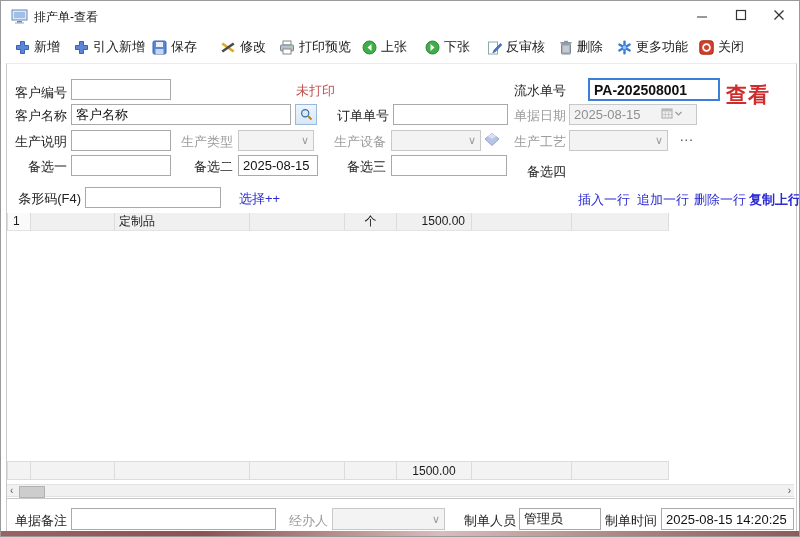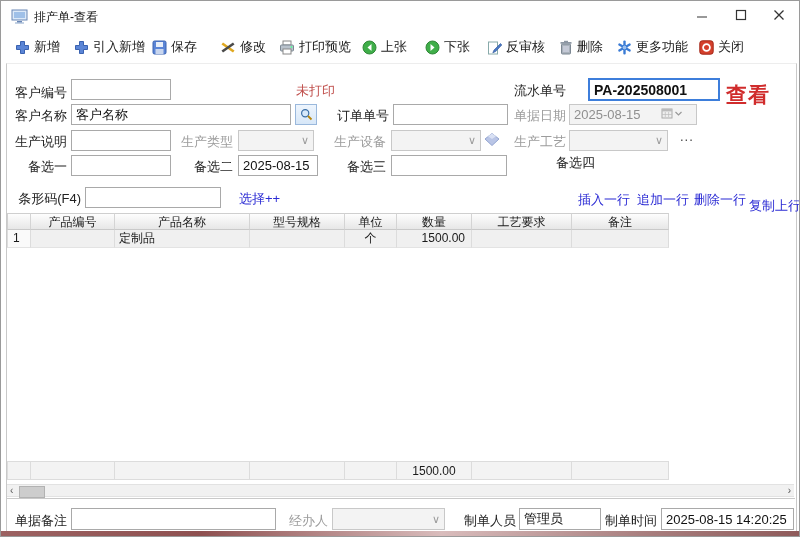--- a/index.html
+++ b/index.html
@@ -226,41 +226,31 @@
       <span class="chev">∨</span>
     </div>
   <span style="position:absolute;left:679px;top:128px;font-size:13px;color:#444;cursor:pointer;letter-spacing:1px;">...</span>
 
   <span class="lbl" style="left:8px;top:157px;width:58px;">备选一</span>
   <input class="inp" style="left: 70px; top: 154px; width: 100px;" value="">
   <span class="lbl" style="left:174px;top:157px;width:58px;">备选二</span>
   <input class="inp" style="left: 237px; top: 154px; width: 80px;" value="2025-08-15">
   <span class="lbl" style="left:327px;top:157px;width:58px;">备选三</span>
   <input class="inp" style="left: 390px; top: 154px; width: 116px;" value="">
-  <span class="lbl" style="left:505px;top:153px;width:60px;padding-left:29px;">备选四</span>
+  <span class="lbl" style="left:505px;top:162px;width:60px;">备选四</span>
 
   <span class="lbl" style="left:8px;top:189px;width:72px;">条形码(F4)</span>
   <input class="inp" style="left: 84px; top: 186px; width: 136px;" value="">
   <span class="bluelink" style="left:238px;top:189px;">选择++</span>
   <span class="bluelink" style="left:577px;top:190px;">插入一行</span>
   <span class="bluelink" style="left:636px;top:190px;">追加一行</span>
   <span class="bluelink" style="left:693px;top:190px;">删除一行</span>
-  <span class="bluelink" style="left:748px;top:196px;">复制上行</span>
+  <span class="bluelink" style="left:748px;top:190px;font-weight:bold;">复制上行</span>
 
   <div class="grid">
-    <div class="grow">
-      <div class="gh c0" style="border-left:1px solid #cfcfcf;"></div>
-      <div class="gh c1">产品编号</div>
-      <div class="gh c2">产品名称</div>
-      <div class="gh c3">型号规格</div>
-      <div class="gh c4">单位</div>
-      <div class="gh c5">数量</div>
-      <div class="gh c6">工艺要求</div>
-      <div class="gh c7">备注</div>
-    </div>
     <div class="grow">
       <div class="gc c0" style="background:#fafafa;border-left:1px solid #dcdcdc;padding-left:5px;">1</div>
       <div class="gc c1"></div>
       <div class="gc c2" style="padding-left:4px;">定制品</div>
       <div class="gc c3"></div>
       <div class="gc c4" style="text-align:center;">个</div>
       <div class="gc c5" style="text-align:right;padding-right:6px;">1500.00</div>
       <div class="gc c6"></div>
       <div class="gc c7"></div>
     </div>

